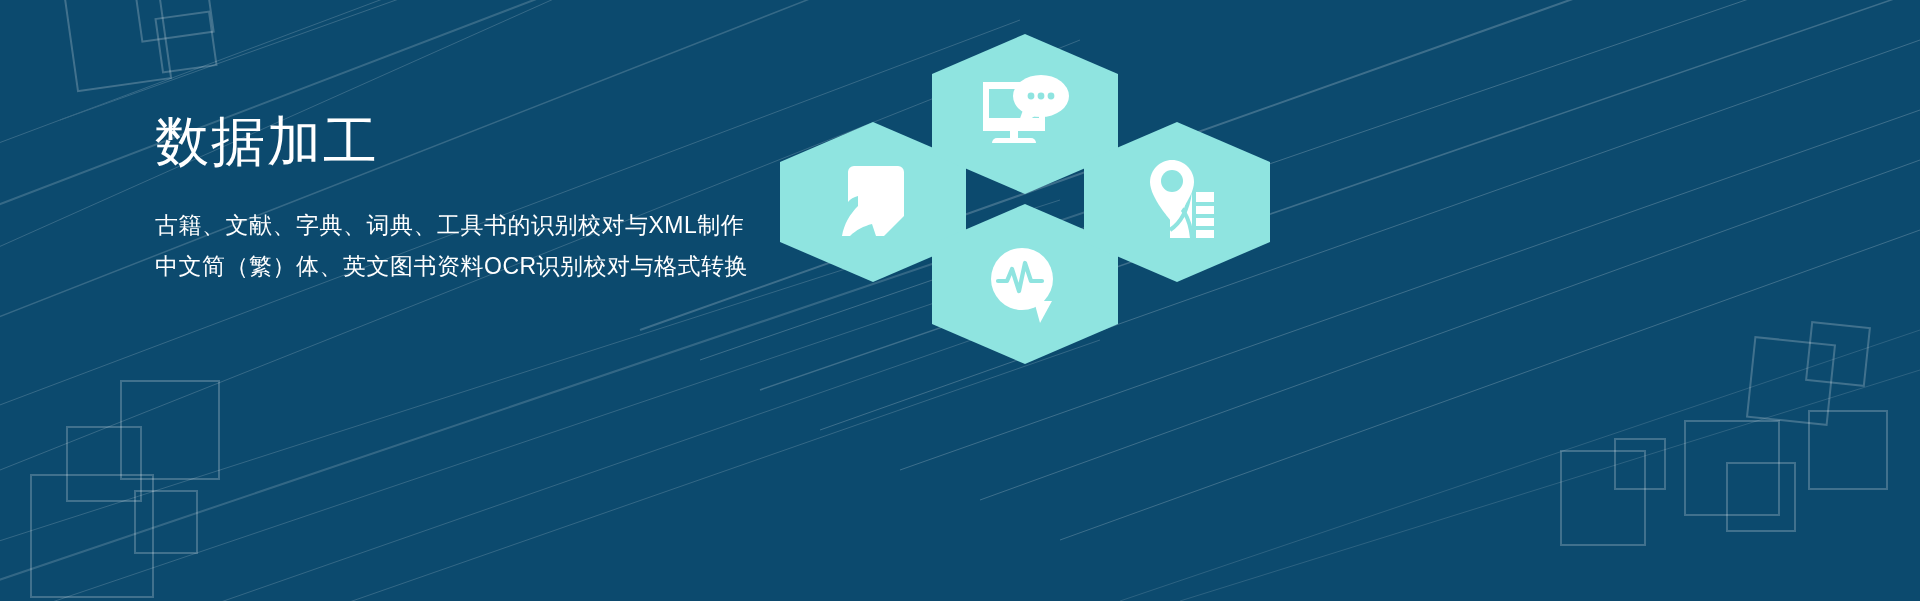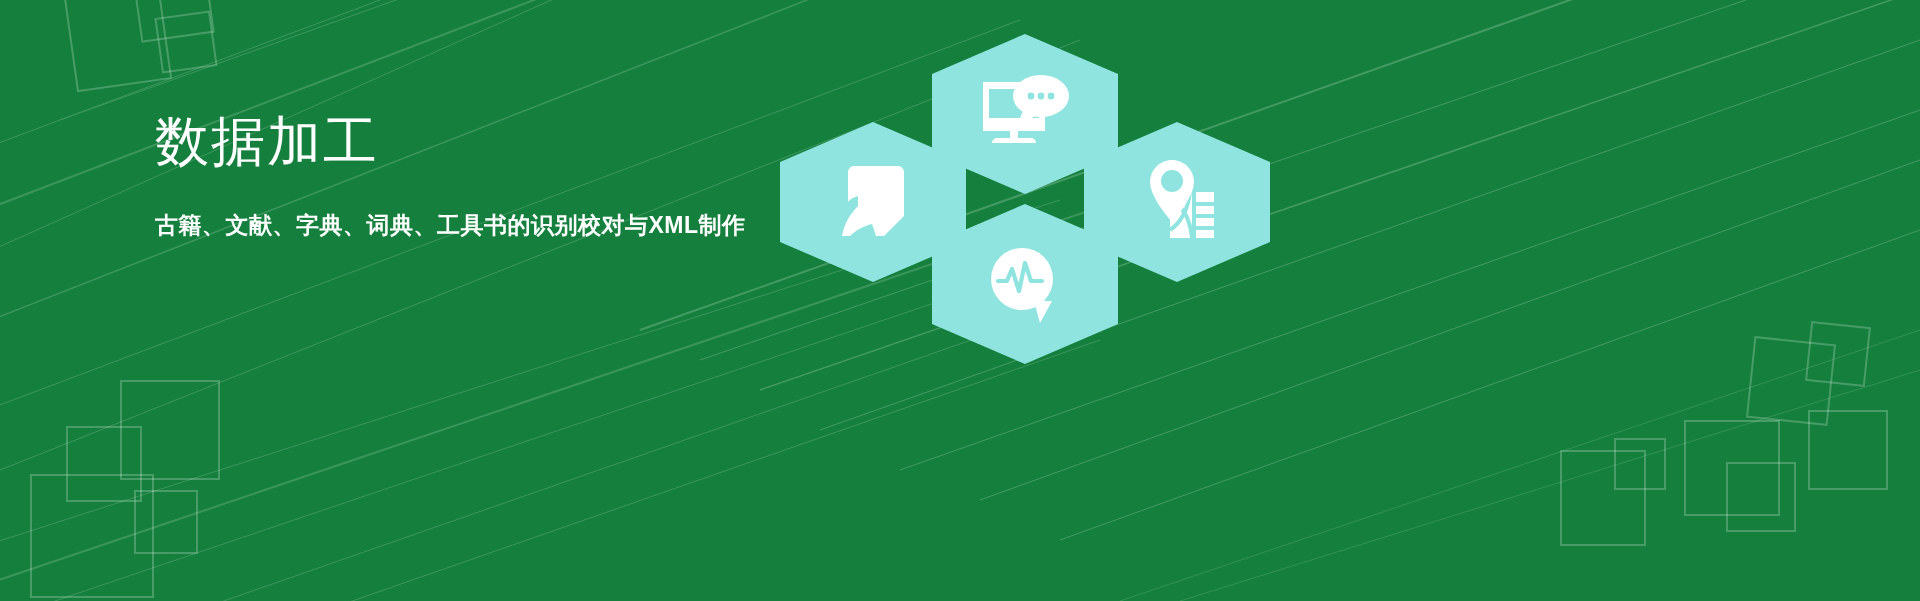--- a/index.html
+++ b/index.html
@@ -4,21 +4,21 @@
 <title>Banner</title>
 <style>
   html,body{margin:0;padding:0;}
   body{
     width:1920px;height:601px;overflow:hidden;
     font-family:"Liberation Sans","DejaVu Sans",sans-serif;
     background:#27d2cf;
   }
   #banner{
     position:relative;width:1920px;height:601px;overflow:hidden;
-    background:#15803d;
+    background:#0c4a6e;
   }
   
   .bg-streaks{position:absolute;inset:0;pointer-events:none;}
   .bg-squares{position:absolute;pointer-events:none;}
   .sq{position:absolute;border:2px solid rgba(255,255,255,0.22);}
   
   #text-block{
     position:absolute;left:155px;top:112px;width:760px;
   }
   #page-title{
@@ -29,21 +29,21 @@
     letter-spacing:2px;
     margin:0 0 34px 0;
     white-space:nowrap;
   }
   .desc-line{
     color:#ffffff;
     font-size:23px;
     line-height:41px;
     letter-spacing:0.5px;
     white-space:nowrap;
-    font-weight:700;
+    font-weight:400;
   }
   
   #hex-cluster{position:absolute;left:780px;top:14px;width:520px;height:360px;}
   .hex{
     position:absolute;
     background:#8fe4e0;
     clip-path:polygon(50% 0%,100% 25%,100% 75%,50% 100%,0% 75%,0% 25%);
     display:flex;align-items:center;justify-content:center;
   }
   .hex svg{display:block;}
@@ -114,20 +114,21 @@
   </div>
 
   <div class="bg-squares" style="left:1740px;top:330px;width:180px;height:160px;">
     <div class="sq" style="left:10px;top:10px;width:78px;height:78px;transform:rotate(6deg);"></div>
     <div class="sq" style="left:68px;top:-6px;width:56px;height:56px;transform:rotate(6deg);"></div>
   </div>
 
   <div id="text-block">
     <h1 id="page-title">数据加工</h1>
     <div class="desc-line">古籍、文献、字典、词典、工具书的识别校对与XML制作</div>
+    <div class="desc-line">中文简（繁）体、英文图书资料OCR识别校对与格式转换</div>
   </div>
 
   <div id="hex-cluster">
 
     <div class="hex" id="hex-hand">
       <span>
         <svg width="74" height="84" viewBox="0 0 74 84">
           <path fill="#ffffff" d="M18 6 h44 a6 6 0 0 1 6 6 v44 l-20 20 h-8 l-4 -12 c-8 2 -16 6 -22 12 l-8 0 c2 -12 8 -22 16 -30 l0 -10 c-4 1 -8 3 -10 6 l0 -30 a6 6 0 0 1 6 -6 z"></path>
           <path fill="#8fe4e0" d="M22 12 c0 14 0 26 0 34 c4 -4 8 -6 13 -7 l0 -8 c0 -6 3 -12 9 -15 c2 -1 4 0 4 2 c0 4 -2 8 -3 12 l13 0 l0 -18 z" opacity="0.0"></path>
         </svg>

